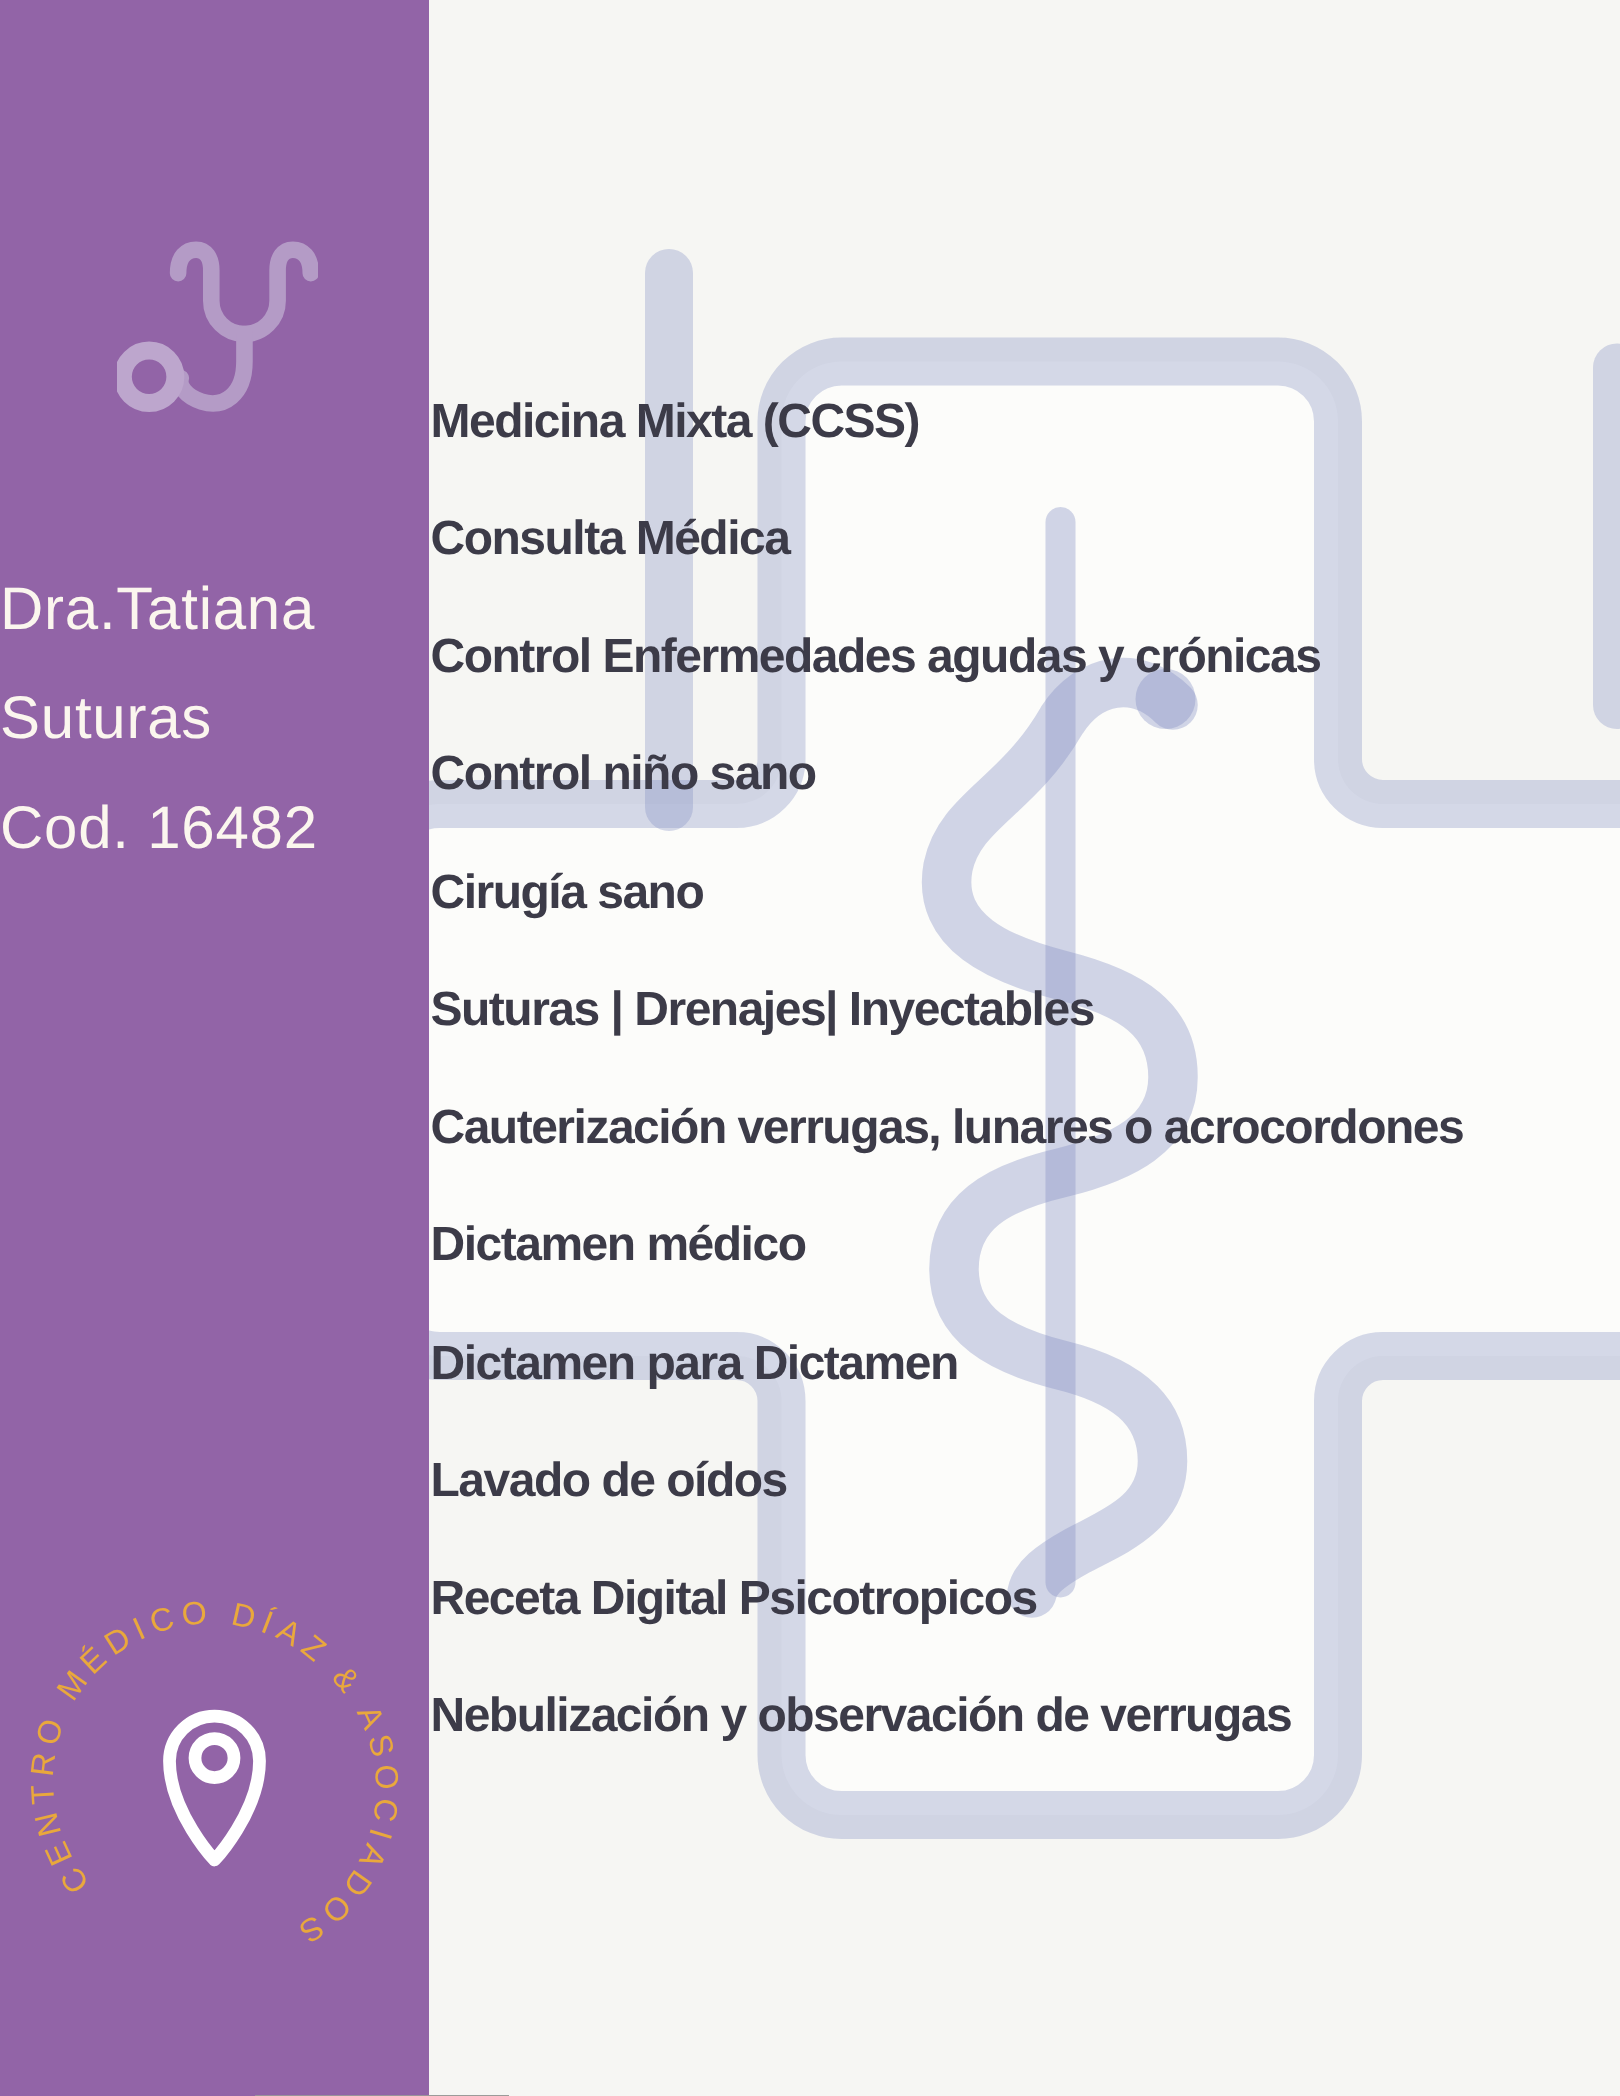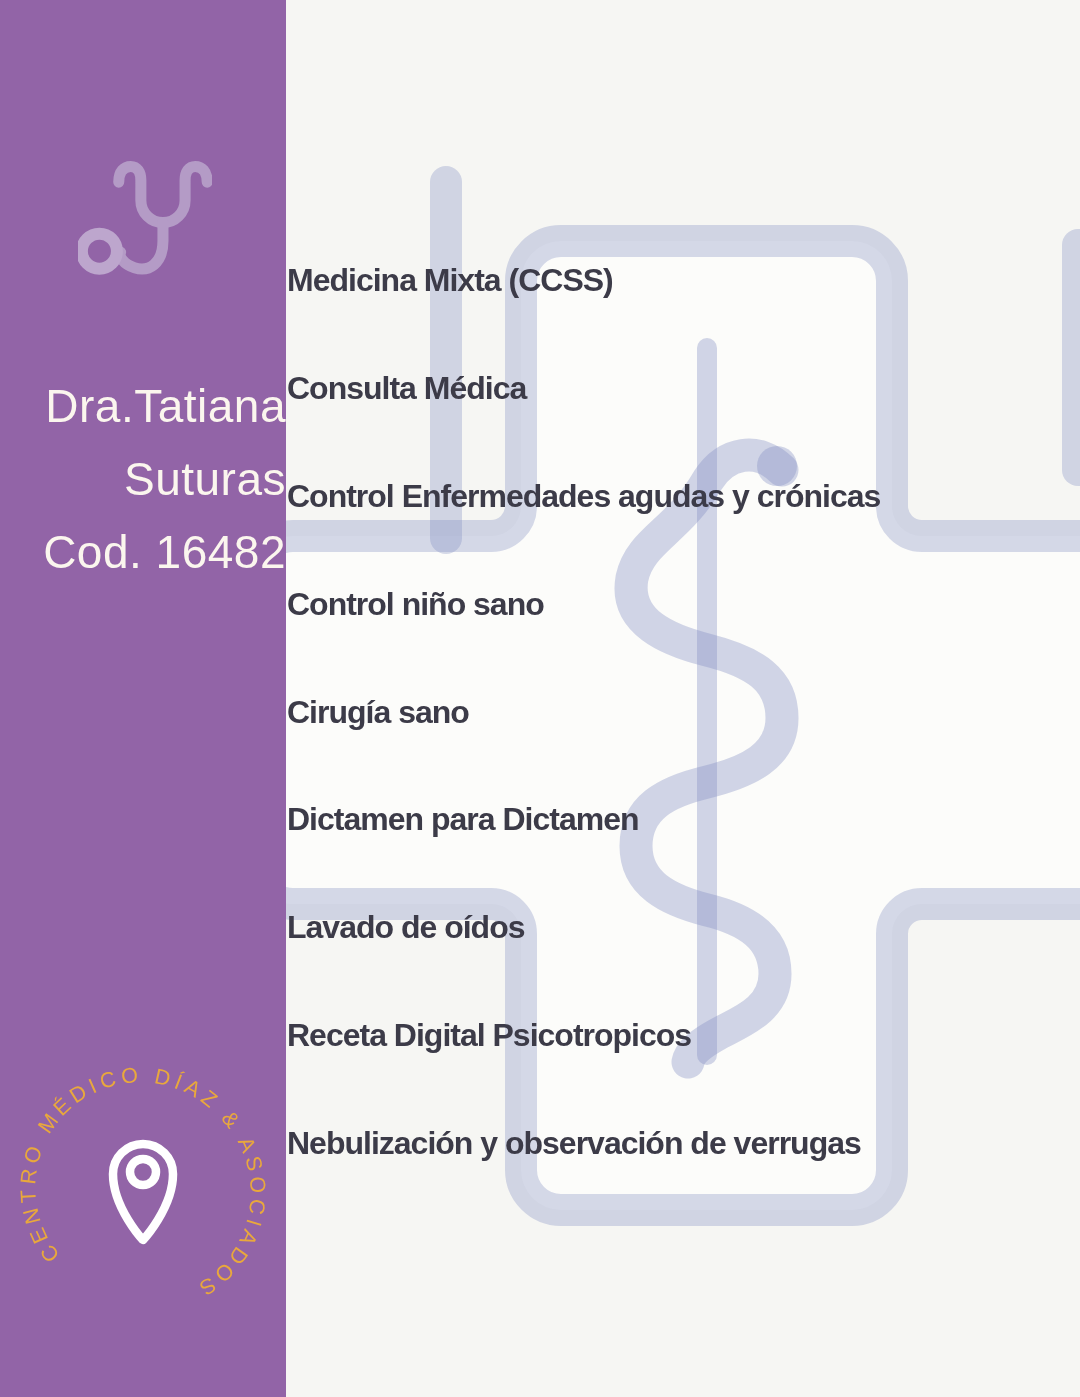--- a/index.html
+++ b/index.html
@@ -13,22 +13,22 @@
   
   .watermark{position:absolute;left:0;top:0;width:1080px;height:1397px;}
   
   .sidebar{
     position:absolute;left:0;top:0;width:286px;height:1397px;
     background:#9264a7;
   }
   .steth{position:absolute;left:78px;top:160px;width:134px;height:152px;}
   .doctor{
     position:absolute;left:0;top:370px;width:286px;
-    text-align:right;color:#fbf6ee;
-    font-size:46px;line-height:73px;letter-spacing:0.5px;font-weight:400;
+    text-align:left;color:#fbf6ee;
+    font-size:40px;line-height:73px;letter-spacing:0.5px;font-weight:400;
   }
   .badge{position:absolute;left:18px;top:1062px;width:250px;height:256px;}
   .badge text{
     font-family:"Liberation Sans", sans-serif;
     font-size:21.5px;letter-spacing:4.5px;font-weight:400;
   }
   
   .services{
     position:absolute;left:287px;top:264px;right:0;bottom:238px;
     display:flex;flex-direction:column;justify-content:space-between;
@@ -125,19 +125,22 @@
     </svg>
   </div>
 
   <div class="services">
 
   <div class="service-item">Medicina Mixta (CCSS)</div>
       <div class="service-item">Consulta Médica</div>
       <div class="service-item">Control Enfermedades agudas y crónicas</div>
       <div class="service-item">Control niño sano</div>
       <div class="service-item">Cirugía sano</div>
+      <div class="service-item">Suturas | Drenajes| Inyectables</div>
+      <div class="service-item">Cauterización verrugas, lunares o acrocordones</div>
+      <div class="service-item">Dictamen médico</div>
       <div class="service-item">Dictamen para Dictamen</div>
       <div class="service-item">Lavado de oídos</div>
       <div class="service-item">Receta Digital Psicotropicos</div>
       <div class="service-item">Nebulización y observación de verrugas</div>
     </div>
 
 </div>
 
 </body></html>

